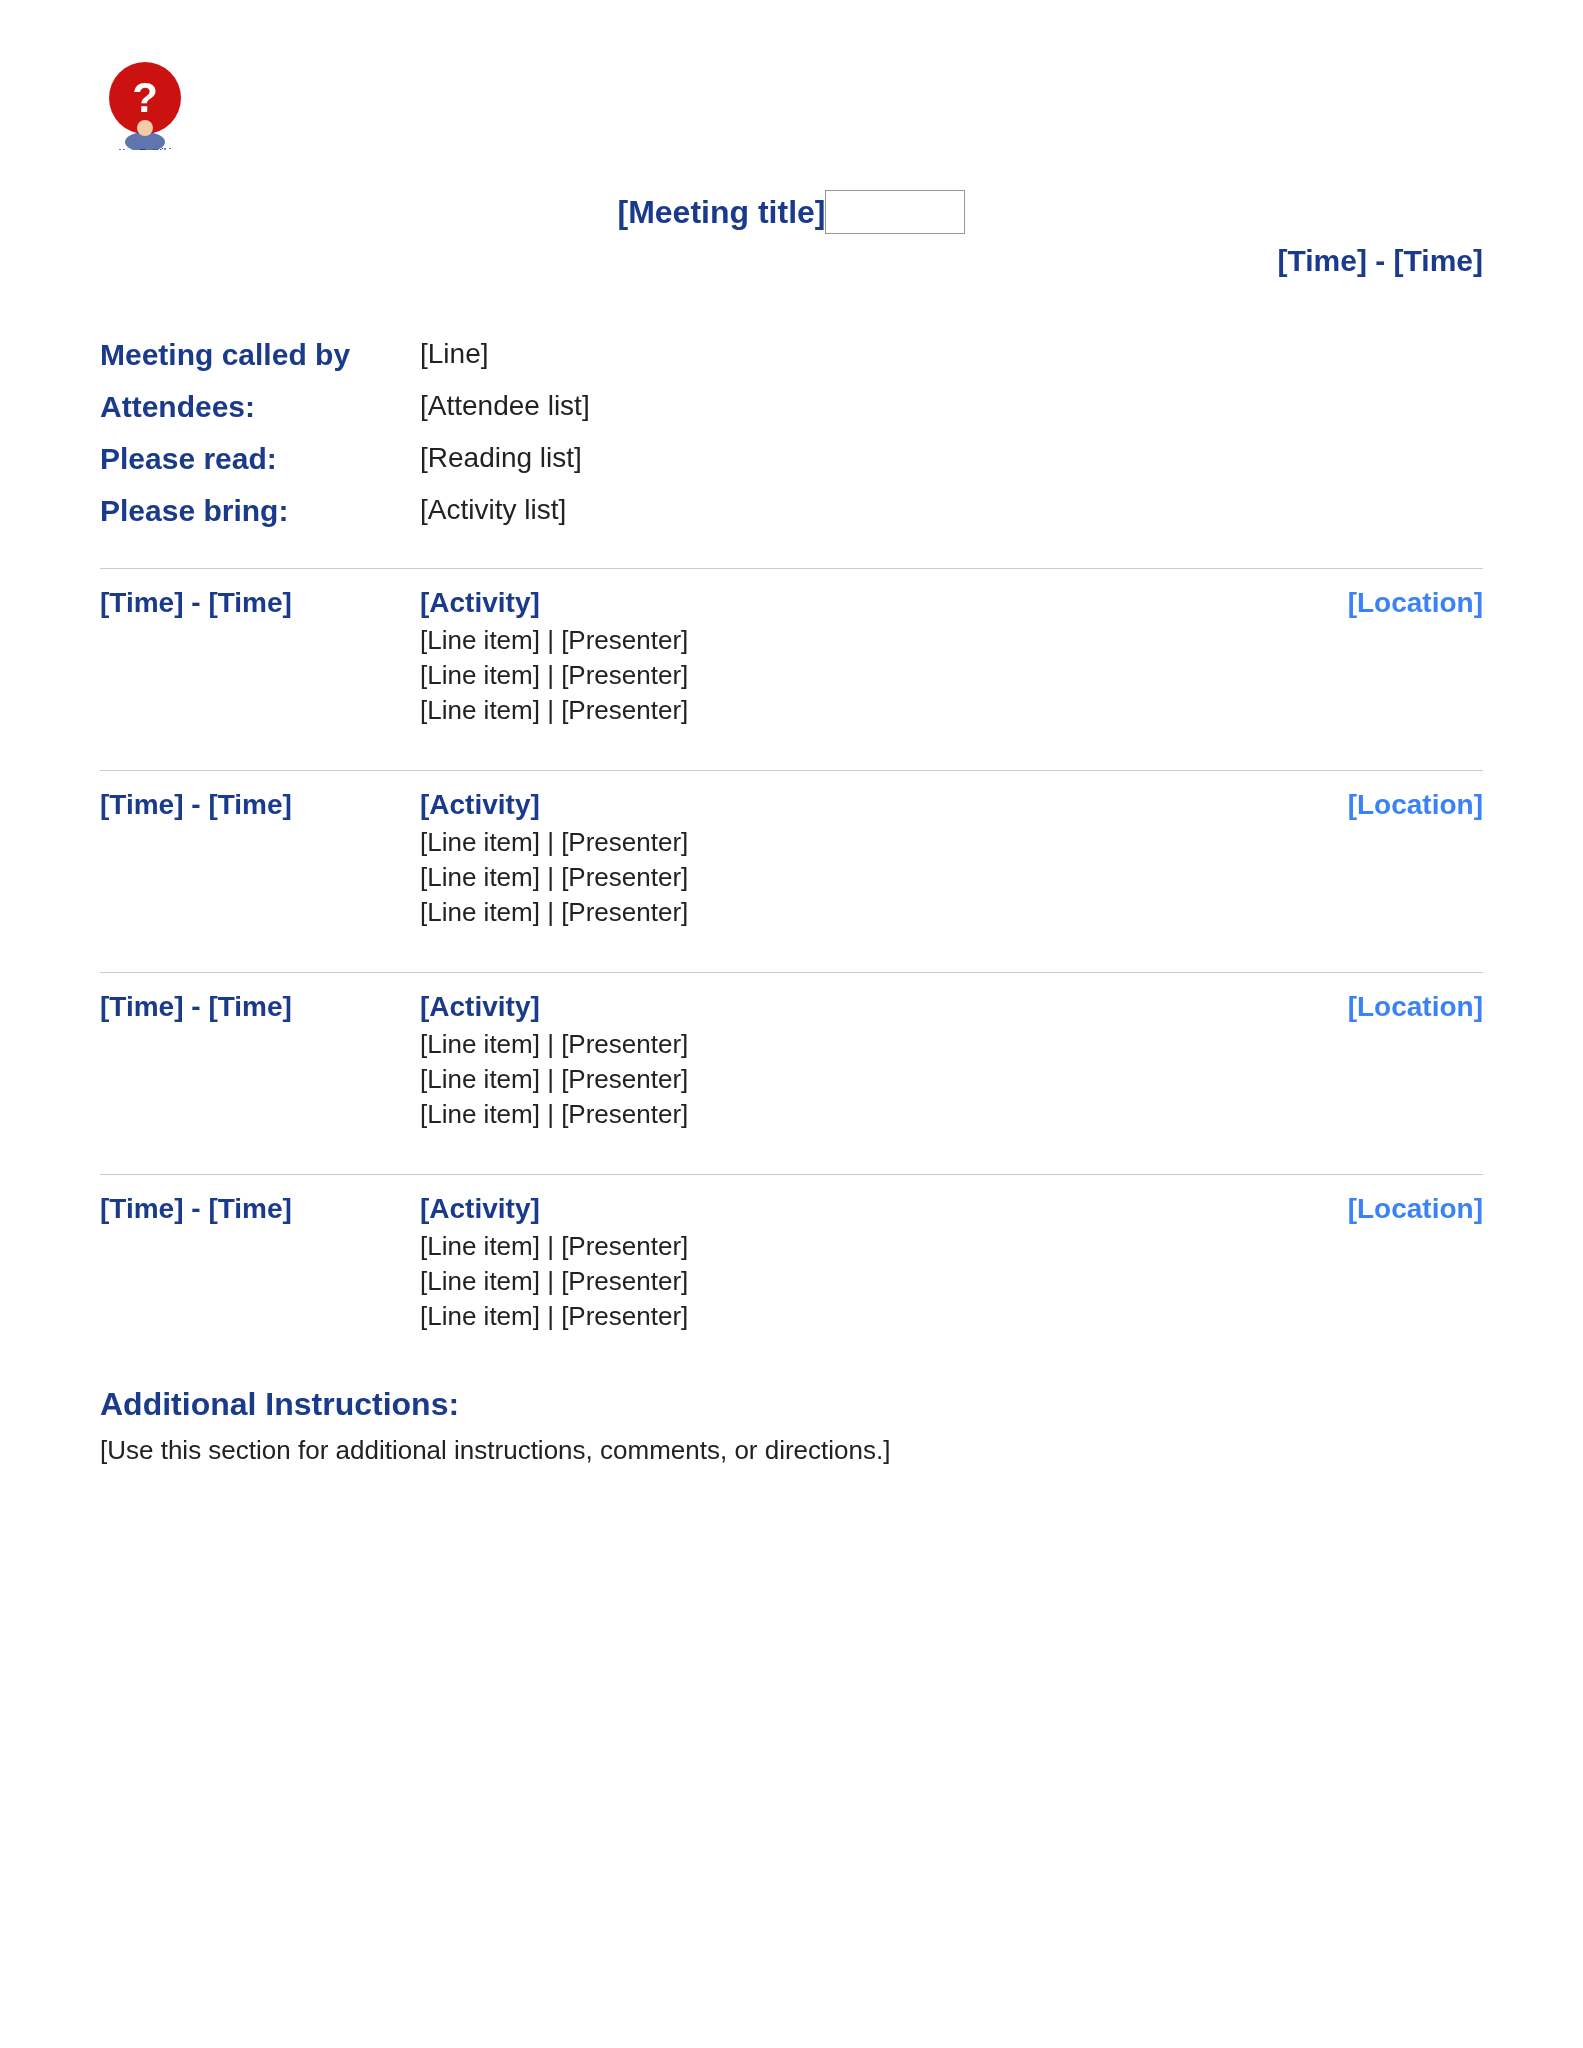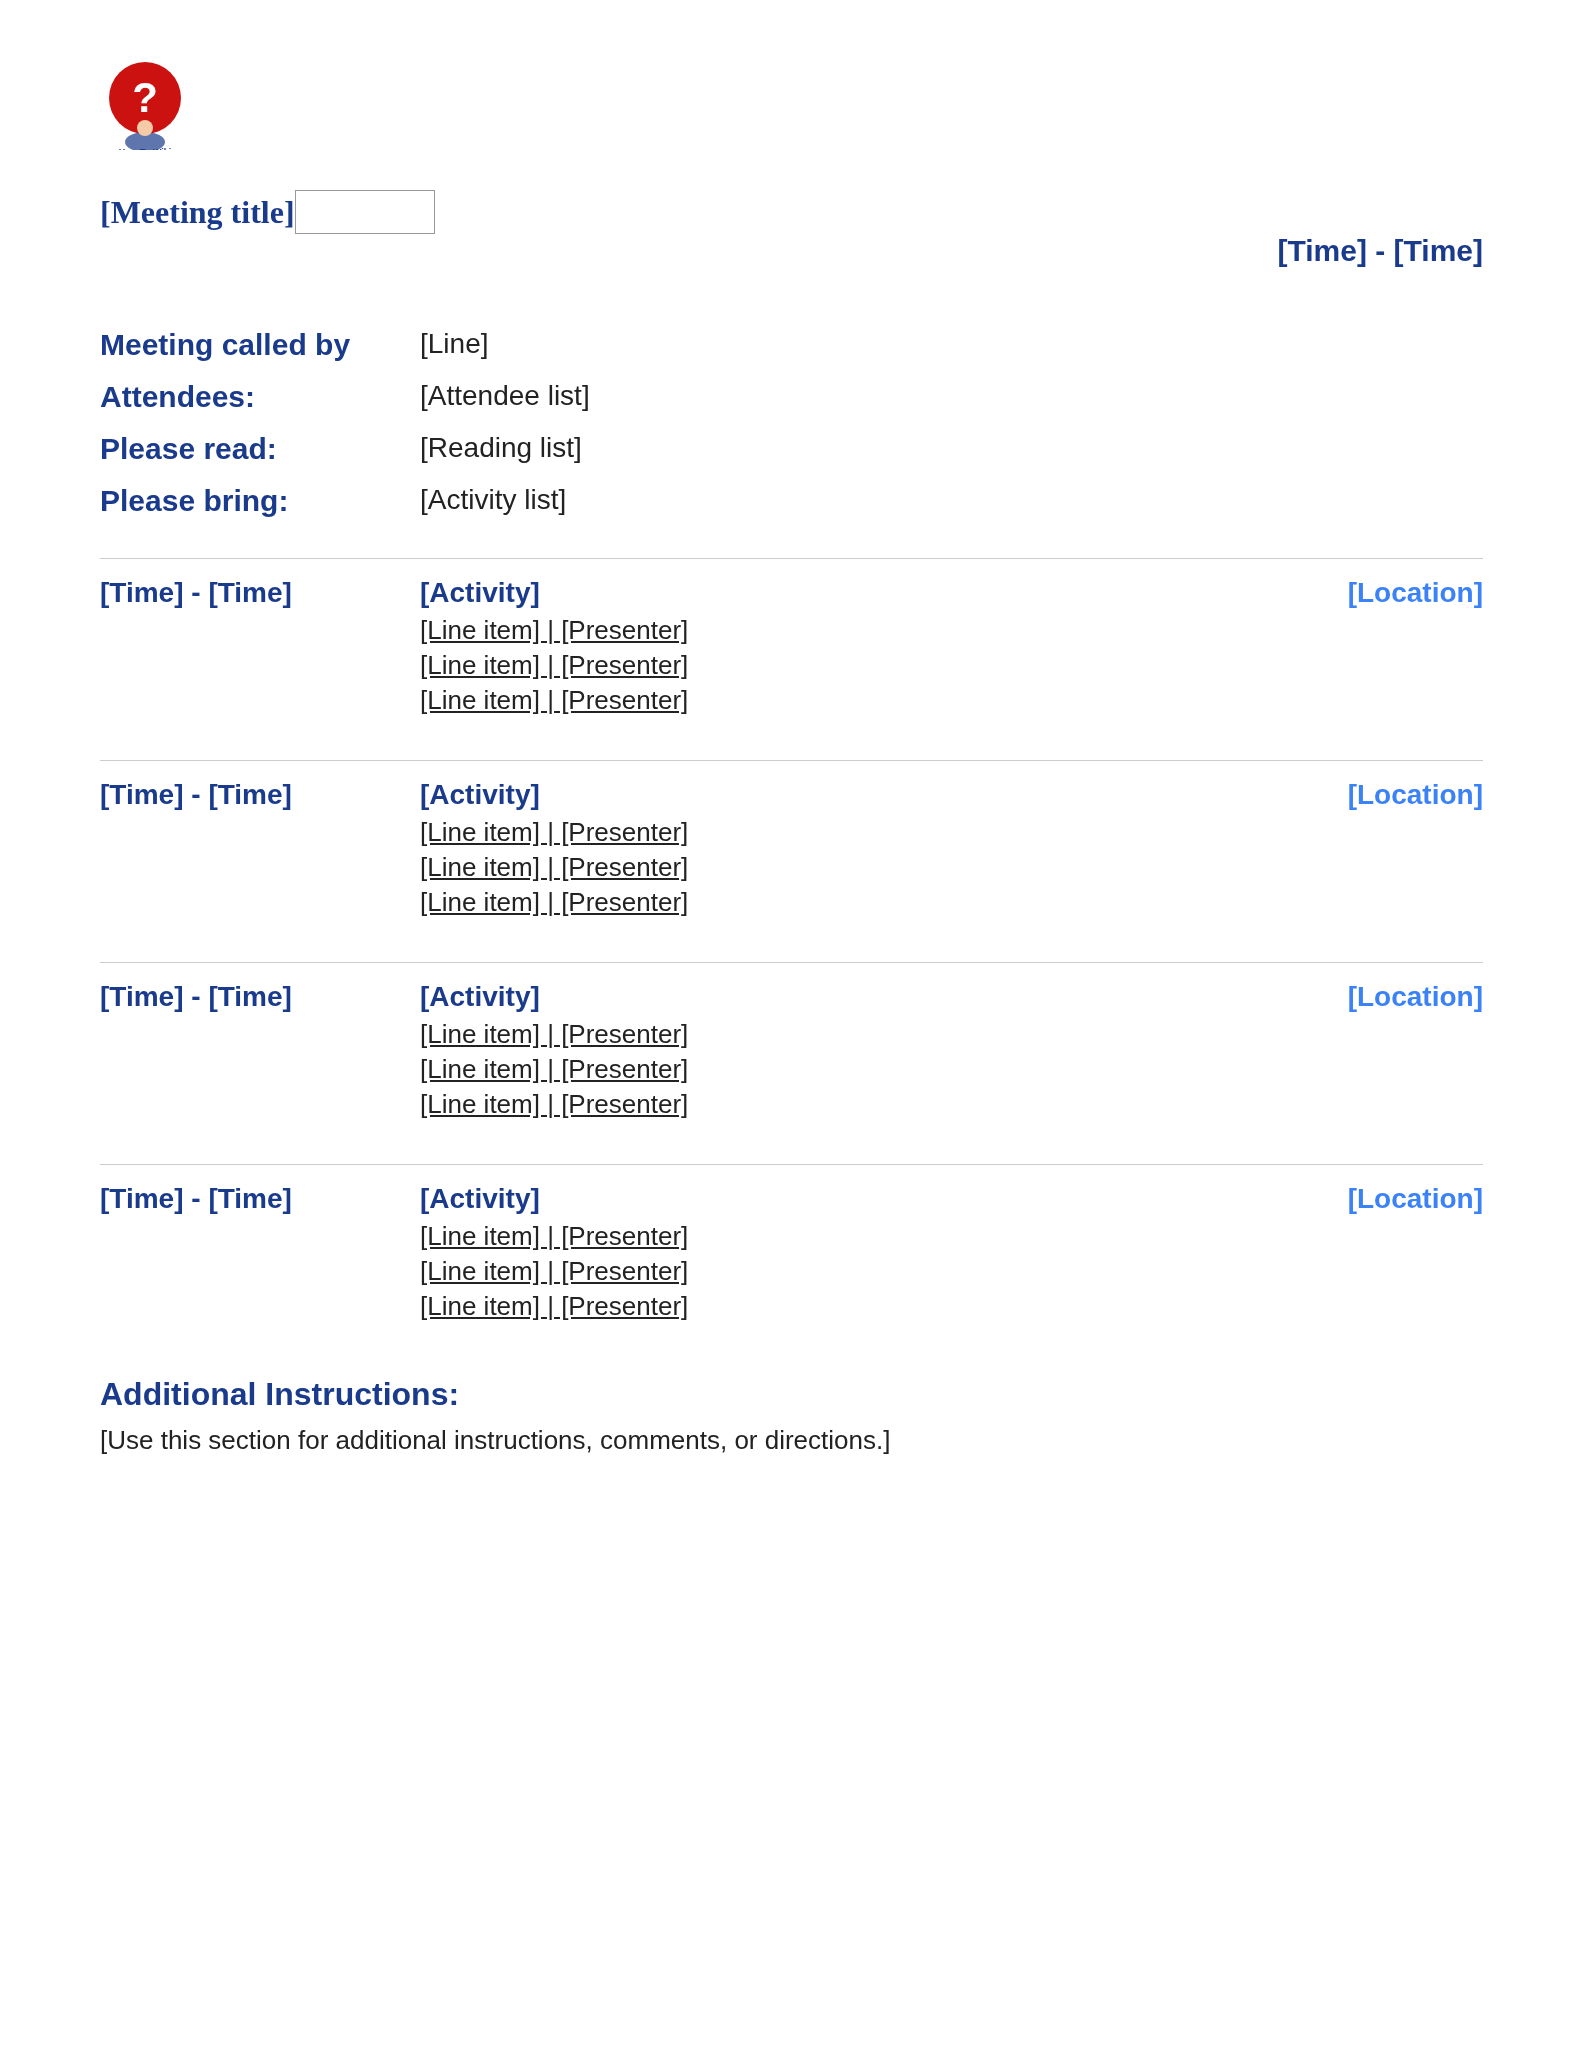--- a/index.html
+++ b/index.html
@@ -34,23 +34,23 @@
       font-size: 82px;
       font-weight: 900;
       color: #1a3a8c;
       letter-spacing: 4px;
       font-style: italic;
     }
 
     
     .meeting-title-row {
       display: flex;
-      justify-content: flex-start;
+      justify-content: center;
       align-items: center;
-      font-family: Liberation Serif, serif;
+      margin-bottom: 10px;
     }
 
     .meeting-title-label {
       font-size: 32px;
       font-weight: 700;
       color: #1a3a8c;
     }
 
     .date-box {
       width: 140px;
@@ -121,21 +121,20 @@
       font-size: 28px;
       font-weight: 700;
       color: #1a3a8c;
       margin-bottom: 6px;
     }
 
     .schedule-line-item {
       font-size: 26px;
       color: #222222;
       margin-bottom: 4px;
-      text-decoration: underline;
     }
 
     .schedule-location {
       font-size: 28px;
       font-weight: 700;
       color: #3b82f6;
       min-width: 260px;
       text-align: right;
     }
 

